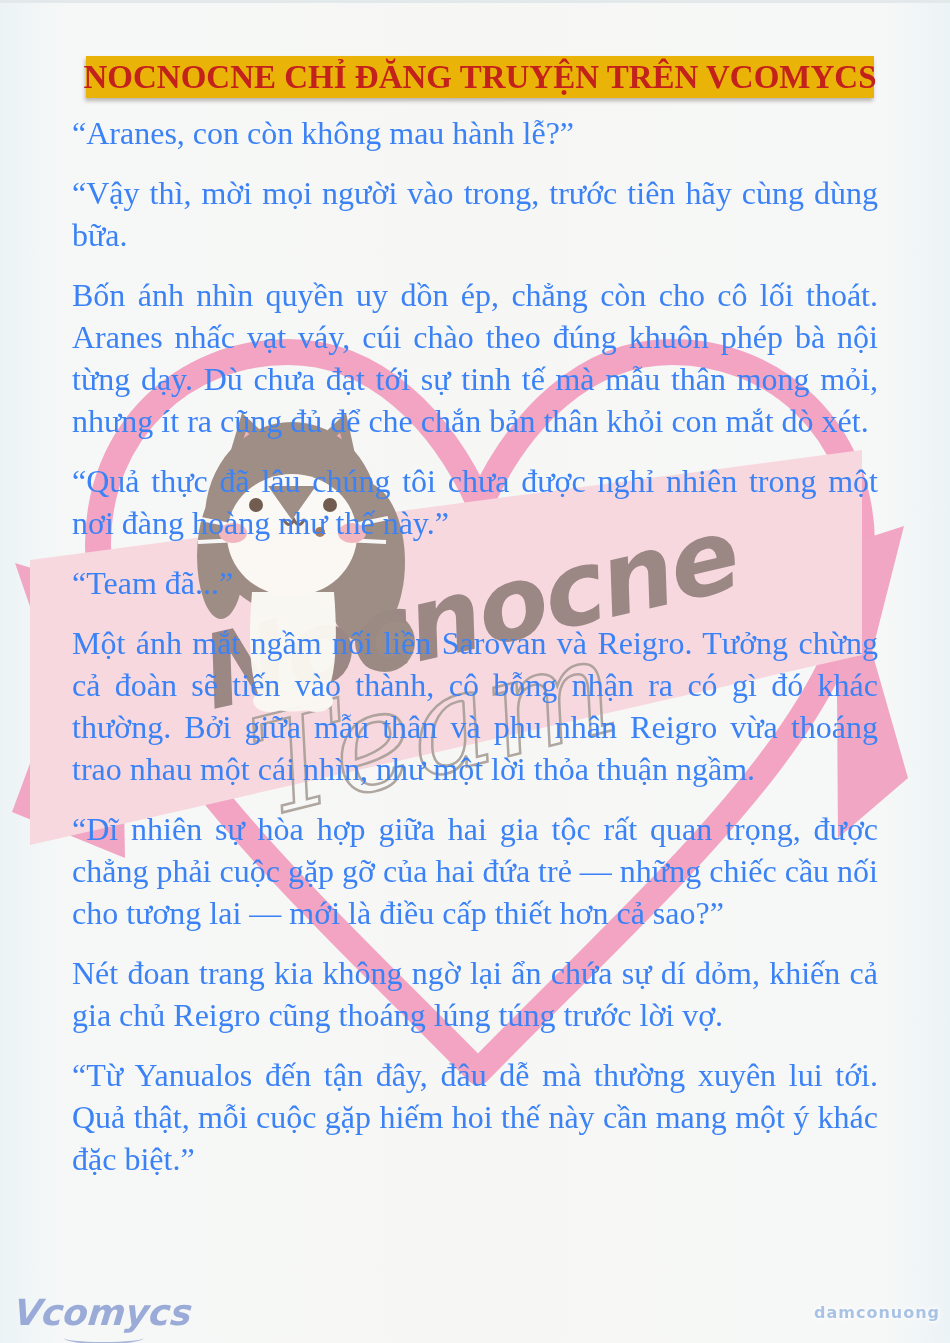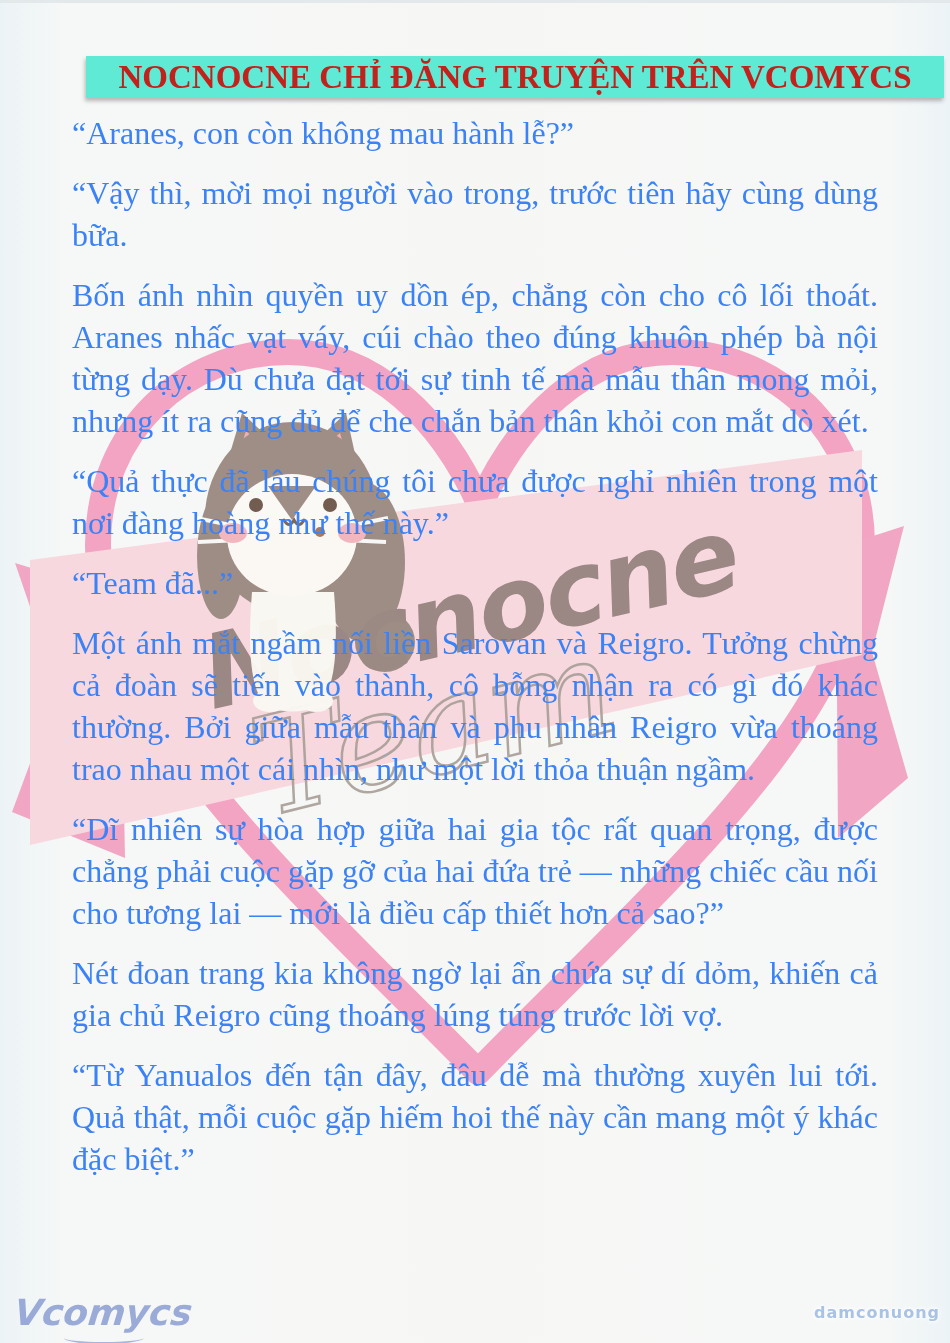--- a/index.html
+++ b/index.html
@@ -9,22 +9,22 @@
     font-family:"Liberation Serif", serif;
   }
   .top-strip{position:absolute;left:0;top:0;width:950px;height:3px;background:#e3e8ea;}
 
   
   .watermark{position:absolute;left:0;top:0;width:950px;height:1343px;z-index:0;pointer-events:none;}
 
   
   .page{position:absolute;left:0;top:0;width:950px;height:1343px;z-index:1;}
   .banner{
-    position:absolute;left:86px;top:56px;width:858px;height:42px;
-    background:#5eead4;display:flex;align-items:center;justify-content:center;
+    position:absolute;left:86px;top:56px;width:788px;height:42px;
+    background:#eab308;display:flex;align-items:center;justify-content:center;
     box-shadow:-1px 3px 4px rgba(110,100,95,.45);
   }
   .banner span{
     font-family:"Liberation Serif", serif;font-weight:bold;font-size:33px;
     color:#c3211c;white-space:nowrap;letter-spacing:0px;
   }
   .content{position:absolute;left:72px;top:112px;width:806px;}
   .content p{
     margin:0 0 18px 0;font-size:32px;line-height:42px;color:#3b82f6;
     text-align:justify;font-family:"Liberation Serif", serif;

